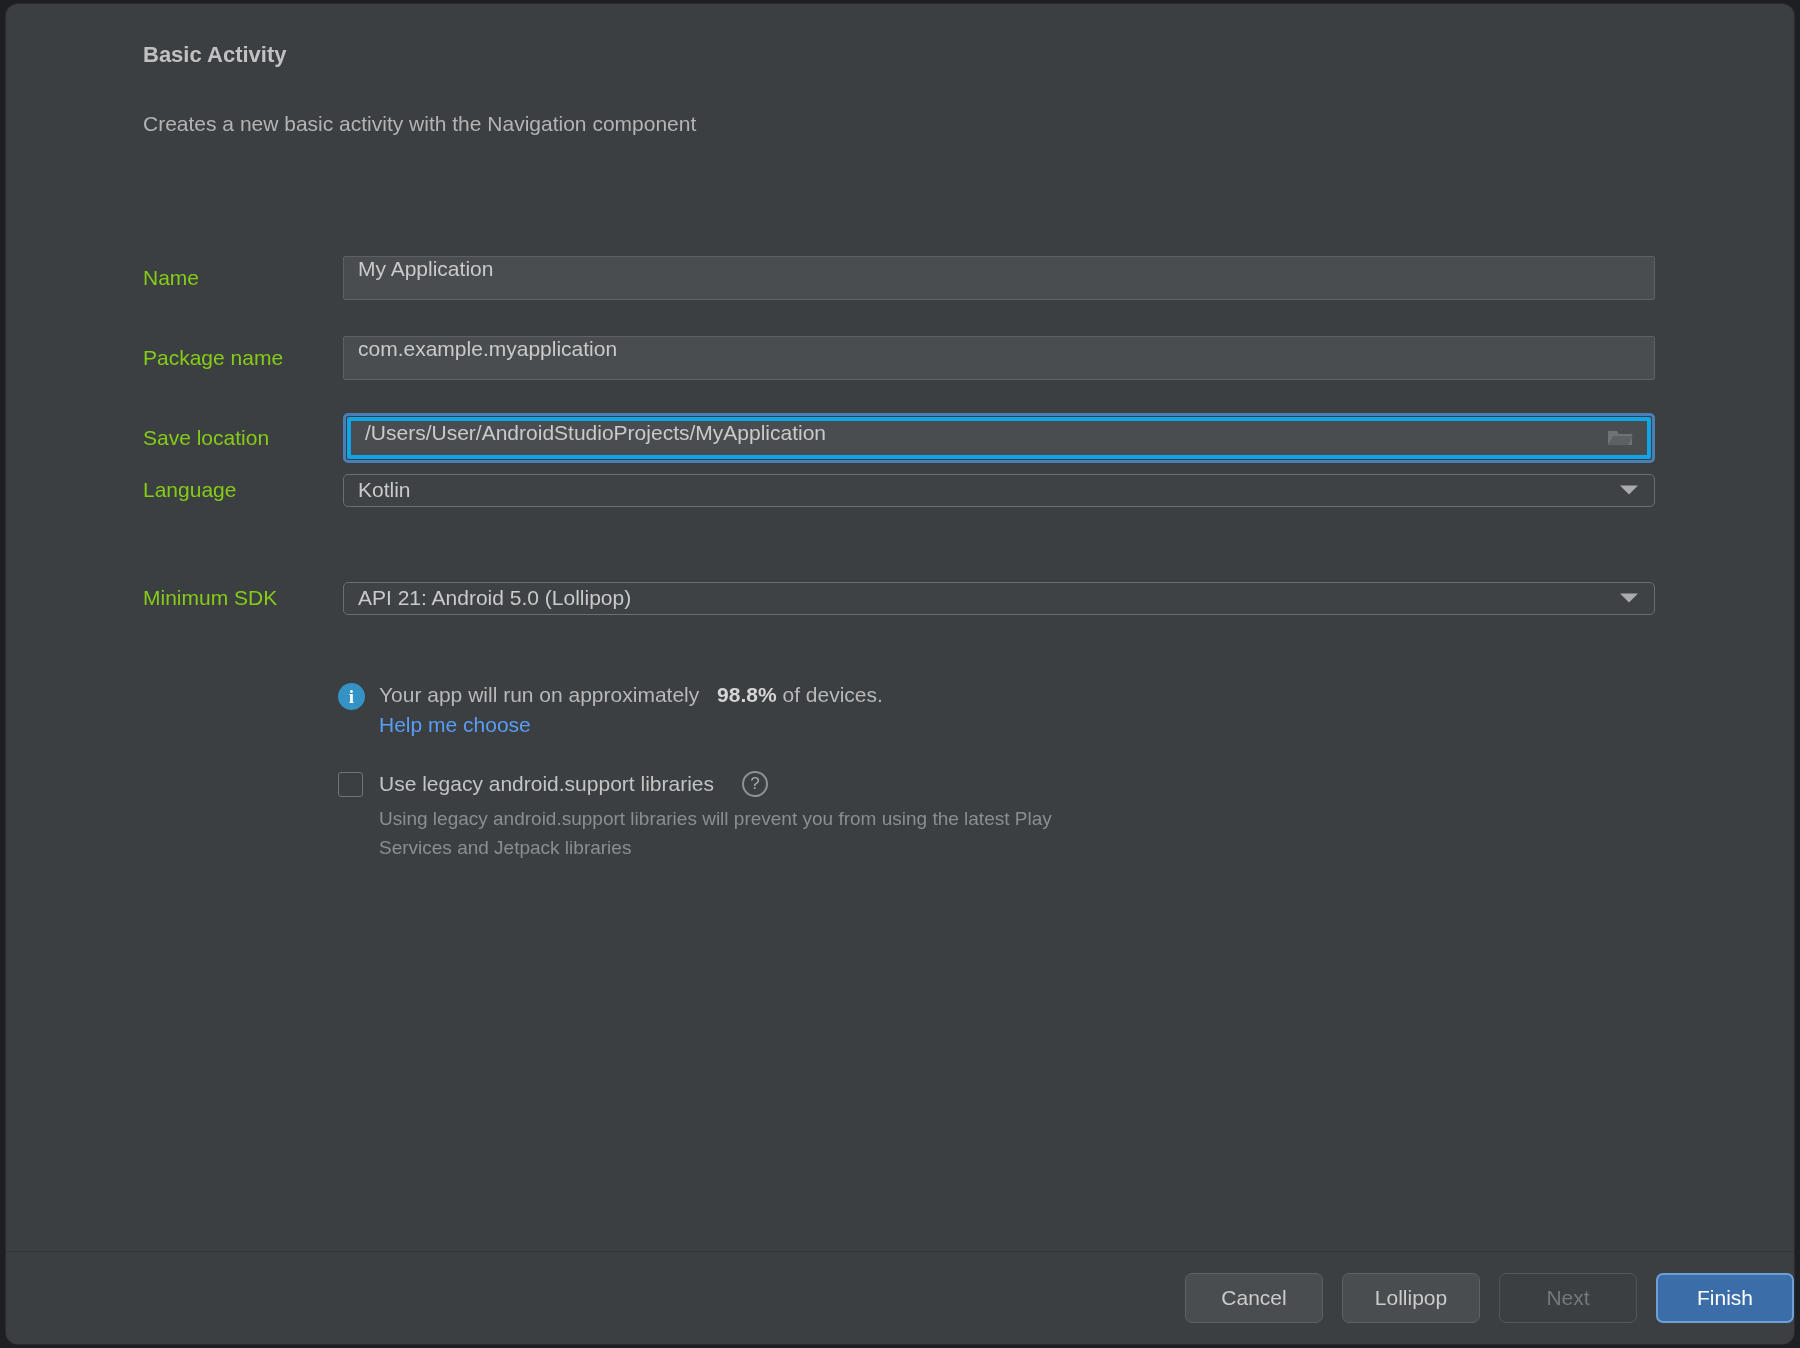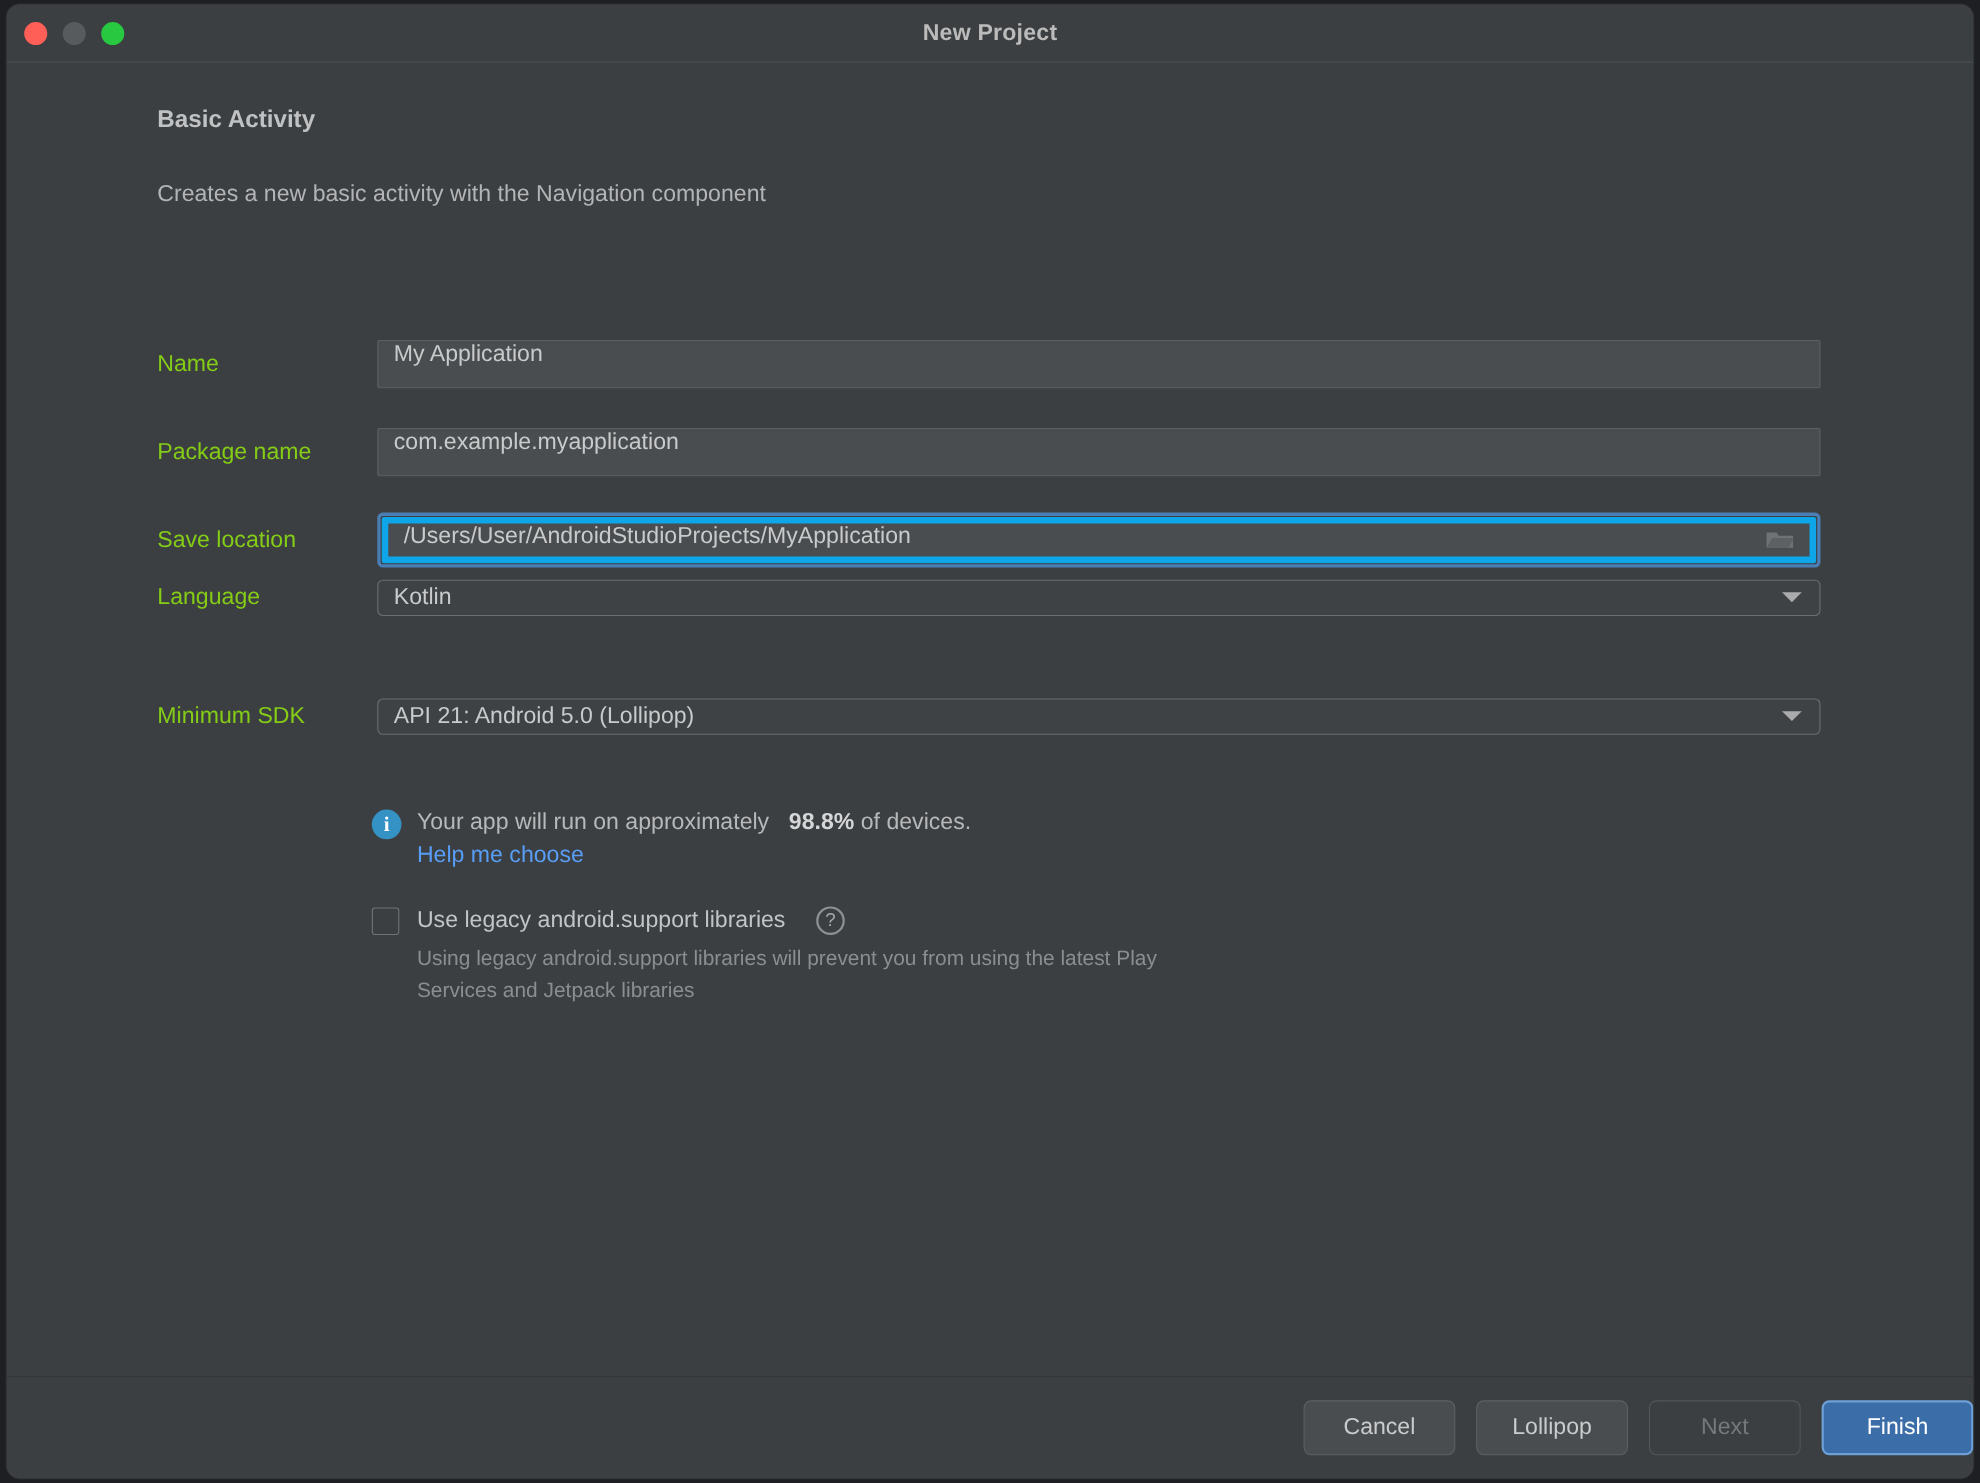--- a/index.html
+++ b/index.html
@@ -135,21 +135,21 @@
   .focus-wrap {
     flex: 1 1 auto;
     height: 50px;
     box-sizing: border-box;
     border: 3px solid #4a7eb5;
     border-radius: 5px;
     padding: 1px;
     display: flex;
   }
   .focus-wrap .textfield {
-    border: 6px solid #0ea5e9;
+    border: 4px solid #0ea5e9;
     height: 100%;
   }
 
   .folder-icon {
     position: absolute;
     right: 14px;
     top: 50%;
     transform: translateY(-50%);
     width: 26px;
     height: 20px;
@@ -306,28 +306,20 @@
     background: #3b6ea8;
     border: 2px solid #6ea0d8;
     color: #ffffff;
   }
 </style>
 </head>
 <body>
 
 <div class="window">
 
-  <div class="titlebar">
-    <div class="traffic">
-      <div class="dot close"></div>
-      <div class="dot min"></div>
-      <div class="dot zoom"></div>
-    </div>
-    <div class="title-text">New Project</div>
-  </div>
 
   <div class="content">
 
     <div class="heading">Basic Activity</div>
     <div class="subheading">Creates a new basic activity with the Navigation component</div>
 
     <div class="row r-name">
       <div class="field-label">Name</div>
       <div class="textfield">
         <span class="value">My Application</span>

